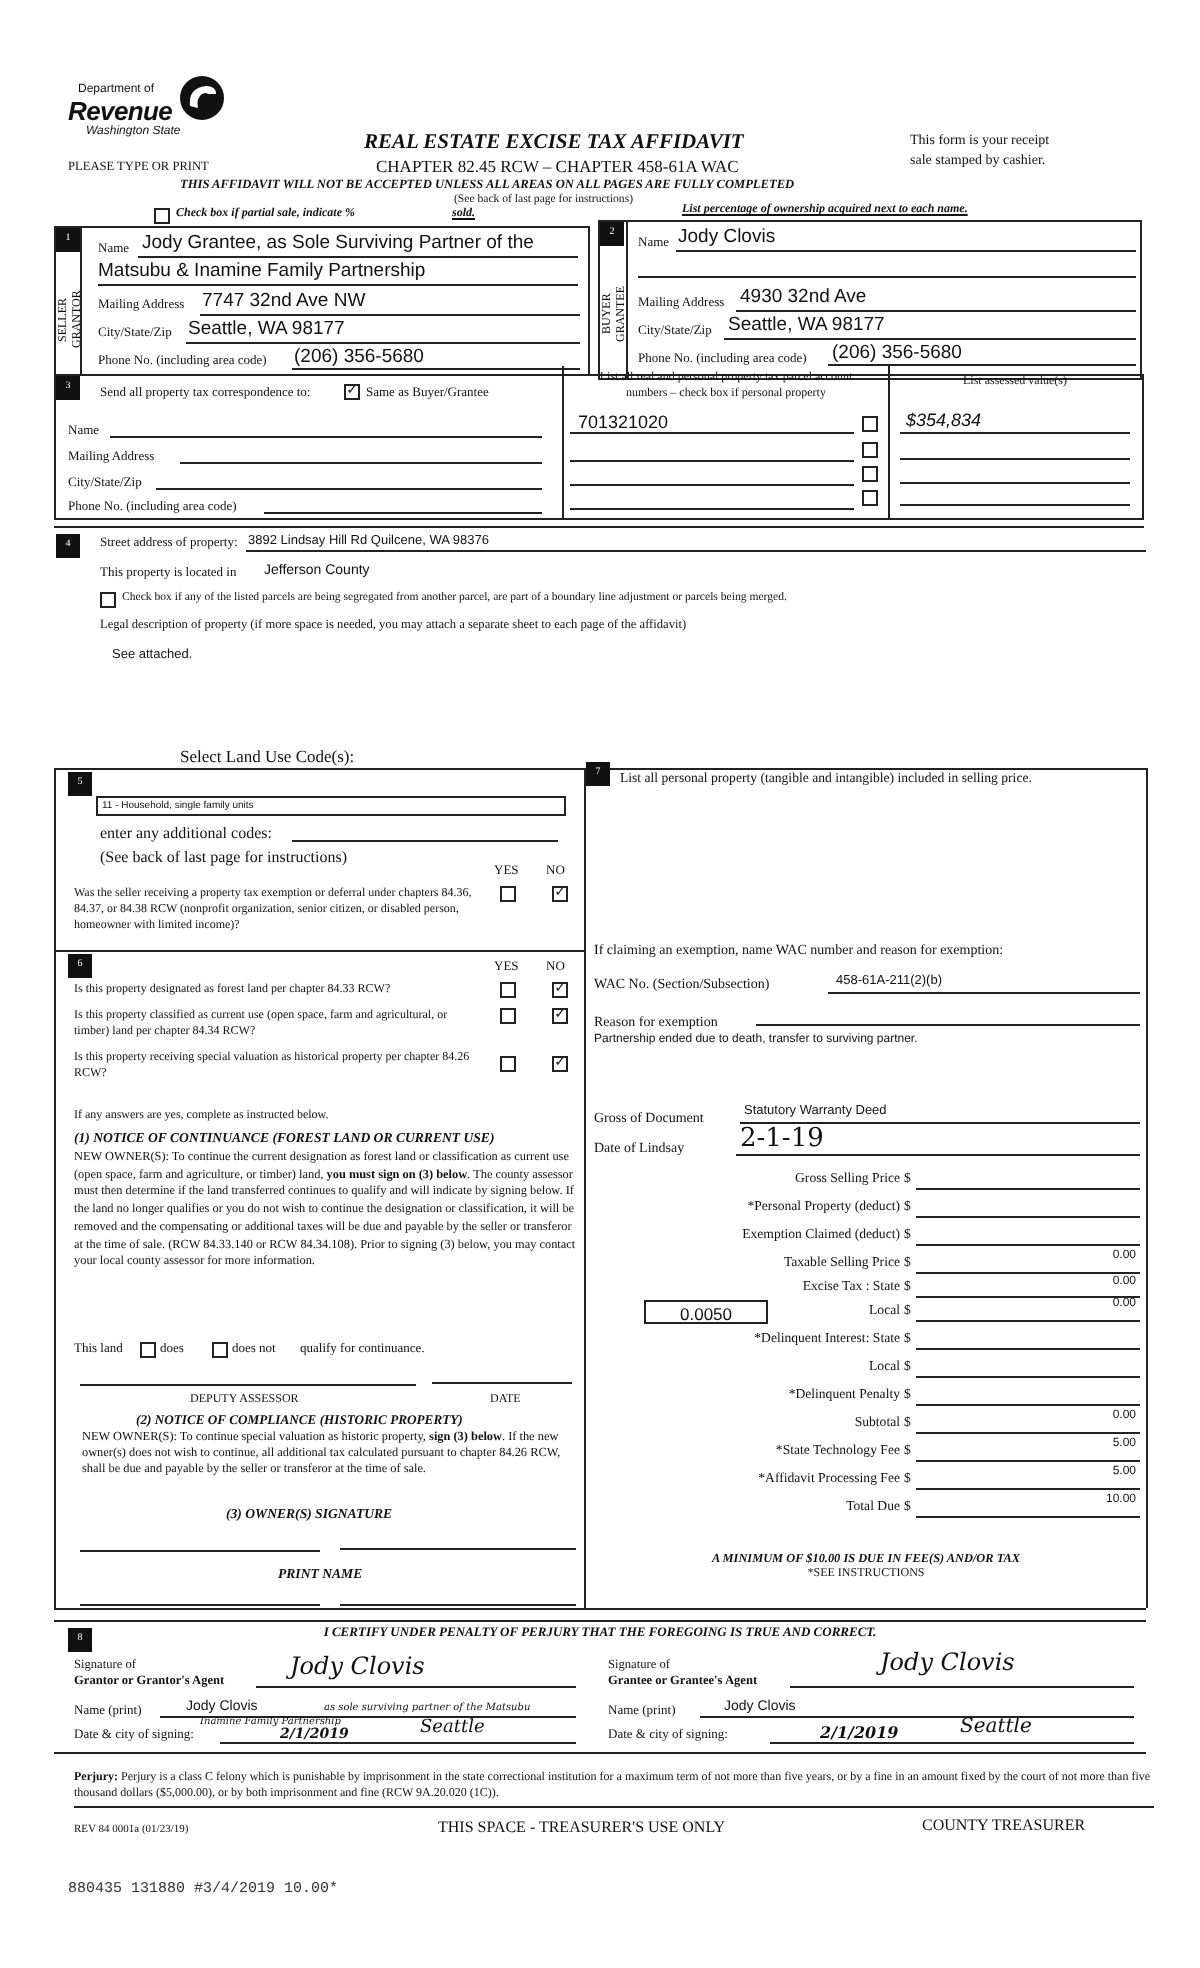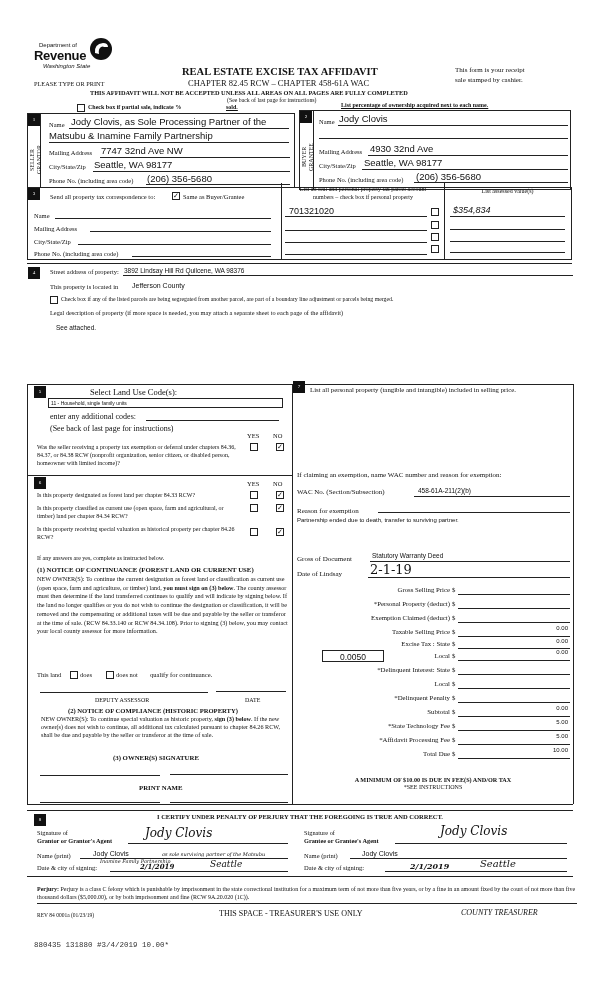--- a/index.html
+++ b/index.html
@@ -1,21 +1,21 @@
 <!DOCTYPE html>
 <html><head>
 <meta charset="utf-8">
 <style>
   * { box-sizing: border-box; margin: 0; padding: 0; }
   html, body { width: 600px; height: 984px; background: #fff; overflow: hidden; }
   body { position: relative; font-family: "Liberation Serif", serif; color: #111; font-size: 7px; }
   .abs { position: absolute; }
   .sans { font-family: "Liberation Sans", sans-serif; }
   .mono { font-family: "Liberation Mono", monospace; }
-  .bold { font-weight: bold; }
+  .bold { font-weight: bold; font-style: italic; }
   .line { position: absolute; border-bottom: 0.8px solid #222; }
   .hline { position: absolute; height: 0; border-top: 1px solid #222; }
   .vline { position: absolute; width: 0; border-left: 1px solid #222; }
   .box { position: absolute; border: 1px solid #222; }
   .cb { position: absolute; width: 8px; height: 8px; border: 1px solid #222; background: #fff; font-size: 7px; line-height: 6px; text-align: center; font-family: "Liberation Sans", sans-serif; }
   .secnum { position: absolute; width: 12px; height: 12px; background: #111; color: #fff; font-size: 5px; text-align: center; line-height: 12px; }
   .val { font-family: "Liberation Sans", sans-serif; font-size: 9.5px; color: #111; }
   .small-val { font-family: "Liberation Sans", sans-serif; font-size: 6.5px; }
   .lbl { font-size: 6.5px; }
   .hand { font-family: "DejaVu Serif", serif; font-style: italic; font-size: 12px; color: #111; }
@@ -47,21 +47,21 @@
 <div class="abs bold" style="left:226px;top:104px;font-size:6px;text-decoration:underline;">sold.</div>
 <div class="abs bold" style="left:341px;top:102px;font-size:6px;text-decoration:underline;">List percentage of ownership acquired next to each name.</div>
 
 <div class="box" style="left:27px;top:113px;width:268px;height:75px;"></div>
 <div class="secnum" style="left:28px;top:114px;">1</div>
 <div class="vline" style="left:40px;top:113px;height:75px;"></div>
 <div class="vert" style="left:29px;top:140px;width:10px;height:40px;">
   <span>SELLER</span><br><span>GRANTOR</span>
 </div>
 <div class="abs lbl" style="left:49px;top:121px;">Name</div>
-<div class="abs val" style="left:71px;top:116px;">Jody Clovis, as Sole Processing Partner of the</div>
+<div class="abs val" style="left:71px;top:116px;">Jody Grantee, as Sole Surviving Partner of the</div>
 <div class="line" style="left:69px;top:128px;width:220px;"></div>
 <div class="abs val" style="left:49px;top:130px;">Matsubu &amp; Inamine Family Partnership</div>
 <div class="line" style="left:49px;top:142px;width:240px;"></div>
 <div class="abs lbl" style="left:49px;top:149px;">Mailing Address</div>
 <div class="abs val" style="left:101px;top:145px;">7747 32nd Ave NW</div>
 <div class="line" style="left:100px;top:157px;width:190px;"></div>
 <div class="abs lbl" style="left:49px;top:163px;">City/State/Zip</div>
 <div class="abs val" style="left:94px;top:159px;">Seattle, WA 98177</div>
 <div class="line" style="left:93px;top:171px;width:197px;"></div>
 <div class="abs lbl" style="left:49px;top:177px;">Phone No. (including area code)</div>
@@ -135,21 +135,21 @@
 <div class="cb" style="left:50px;top:296px;"></div>
 <div class="abs lbl" style="left:61px;top:296px;font-size:5.8px;">Check box if any of the listed parcels are being segregated from another parcel, are part of a boundary line adjustment or parcels being merged.</div>
 <div class="abs lbl" style="left:50px;top:309px;font-size:6.3px;">Legal description of property (if more space is needed, you may attach a separate sheet to each page of the affidavit)</div>
 <div class="abs small-val" style="left:56px;top:324px;">See attached.</div>
 
 <div class="hline" style="left:27px;top:384px;width:546px;"></div>
 <div class="vline" style="left:292px;top:384px;height:420px;"></div>
 <div class="vline" style="left:27px;top:384px;height:420px;"></div>
 <div class="vline" style="left:573px;top:384px;height:420px;"></div>
 <div class="secnum" style="left:34px;top:386px;">5</div>
-<div class="abs" style="left:50px;top:387px;font-size:8.5px;padding-left:40px;">Select Land Use Code(s):</div>
+<div class="abs" style="left:50px;top:373px;font-size:8.5px;padding-left:40px;">Select Land Use Code(s):</div>
 <div class="box" style="left:48px;top:398px;width:235px;height:10px;">
   <div class="abs sans" style="left:2px;top:1px;font-size:5px;">11 - Household, single family units</div>
 </div>
 <div class="abs" style="left:50px;top:412px;font-size:8px;">enter any additional codes:</div>
 <div class="line" style="left:146px;top:420px;width:133px;"></div>
 <div class="abs" style="left:50px;top:424px;font-size:8px;">(See back of last page for instructions)</div>
 <div class="abs" style="left:247px;top:432px;font-size:6.5px;">YES</div>
 <div class="abs" style="left:273px;top:432px;font-size:6.5px;">NO</div>
 <div class="abs lbl" style="left:37px;top:443px;width:205px;font-size:6px;line-height:8px;">Was the seller receiving a property tax exemption or deferral under chapters 84.36, 84.37, or 84.38 RCW (nonprofit organization, senior citizen, or disabled person, homeowner with limited income)?</div>
 <div class="cb" style="left:250px;top:443px;"></div>
@@ -310,14 +310,14 @@
 <div class="abs hand" style="left:480px;top:858px;font-size:10px;">Seattle</div>
 <div class="line" style="left:385px;top:871px;width:182px;"></div>
 
 <div class="hline" style="left:27px;top:876px;width:546px;"></div>
 <div class="abs" style="left:37px;top:885px;width:540px;font-size:6px;line-height:8px;">
   <b>Perjury:</b><span> Perjury is a class C felony which is punishable by imprisonment in the state correctional institution for a maximum term of not more than five years, or by a fine in an amount fixed by the court of not more than five thousand dollars ($5,000.00), or by both imprisonment and fine (RCW 9A.20.020 (1C)).</span>
 </div>
 <div class="hline" style="left:37px;top:903px;width:540px;"></div>
 <div class="abs" style="left:37px;top:912px;font-size:5.5px;">REV 84 0001a (01/23/19)</div>
 <div class="abs" style="left:219px;top:909px;font-size:8px;">THIS SPACE - TREASURER'S USE ONLY</div>
-<div class="abs" style="left:461px;top:908px;font-size:8px;font-style:italic;">COUNTY TREASURER</div>
+<div class="abs" style="left:461px;top:908px;font-size:8px;">COUNTY TREASURER</div>
 <div class="abs mono" style="left:34px;top:941px;font-size:7.5px;color:#333;">880435 131880 #3/4/2019 10.00*</div>
 
 </body></html>

